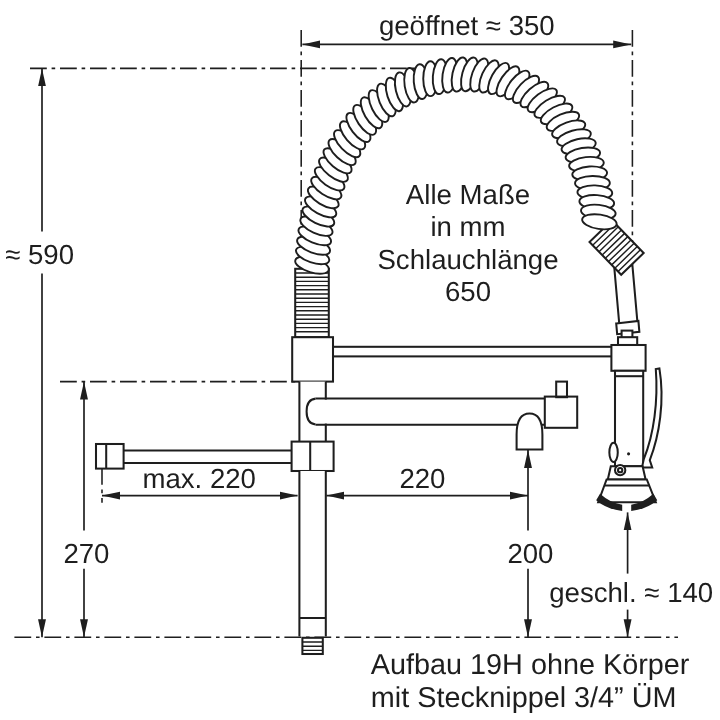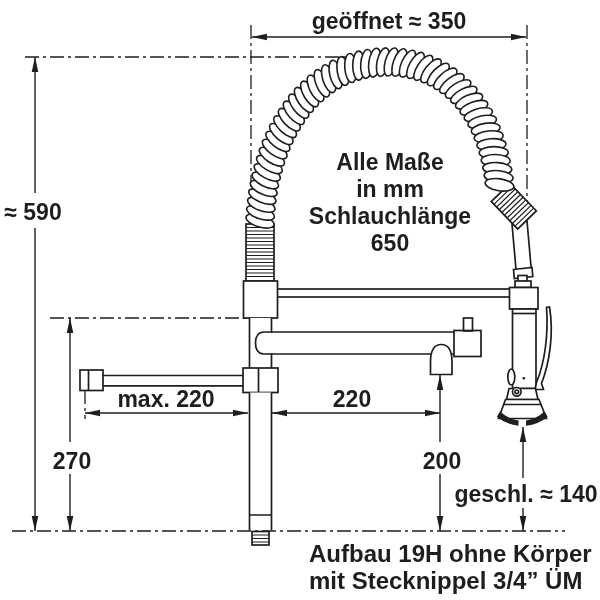--- a/index.html
+++ b/index.html
@@ -1,17 +1,17 @@
 <!DOCTYPE html>
 <html style="--line: #1e1e1e; --bg: #ffffff;"><head>
 <meta charset="utf-8">
 <style>
   :root{ --line:#1e1e1e; --bg:#ffffff; }
   html,body{margin:0;padding:0;background:var(--bg);}
-  #stage{width:600px;height:600px;position:relative;background:var(--bg);font-weight:bold;}
+  #stage{width:600px;height:600px;position:relative;background:var(--bg);}
   svg{display:block}
   .dd {stroke:var(--line);stroke-width:1.3;fill:none;stroke-dasharray:14 4 3 4;}
   .ln {stroke:var(--line);stroke-width:1.7;fill:none;}
   .thin{stroke:var(--line);stroke-width:1.2;fill:none;}
   .wf {fill:#fff;}
   .dim{stroke:var(--line);stroke-width:1.4;fill:none;}
   .blk{fill:var(--line);stroke:none;}
   #coil-loops ellipse{fill:#fff;stroke:var(--line);stroke-width:1.6;}
   text{font-family:"Liberation Sans",sans-serif;font-size:23px;fill:var(--line);}
   .ftr{font-size:24px;}

